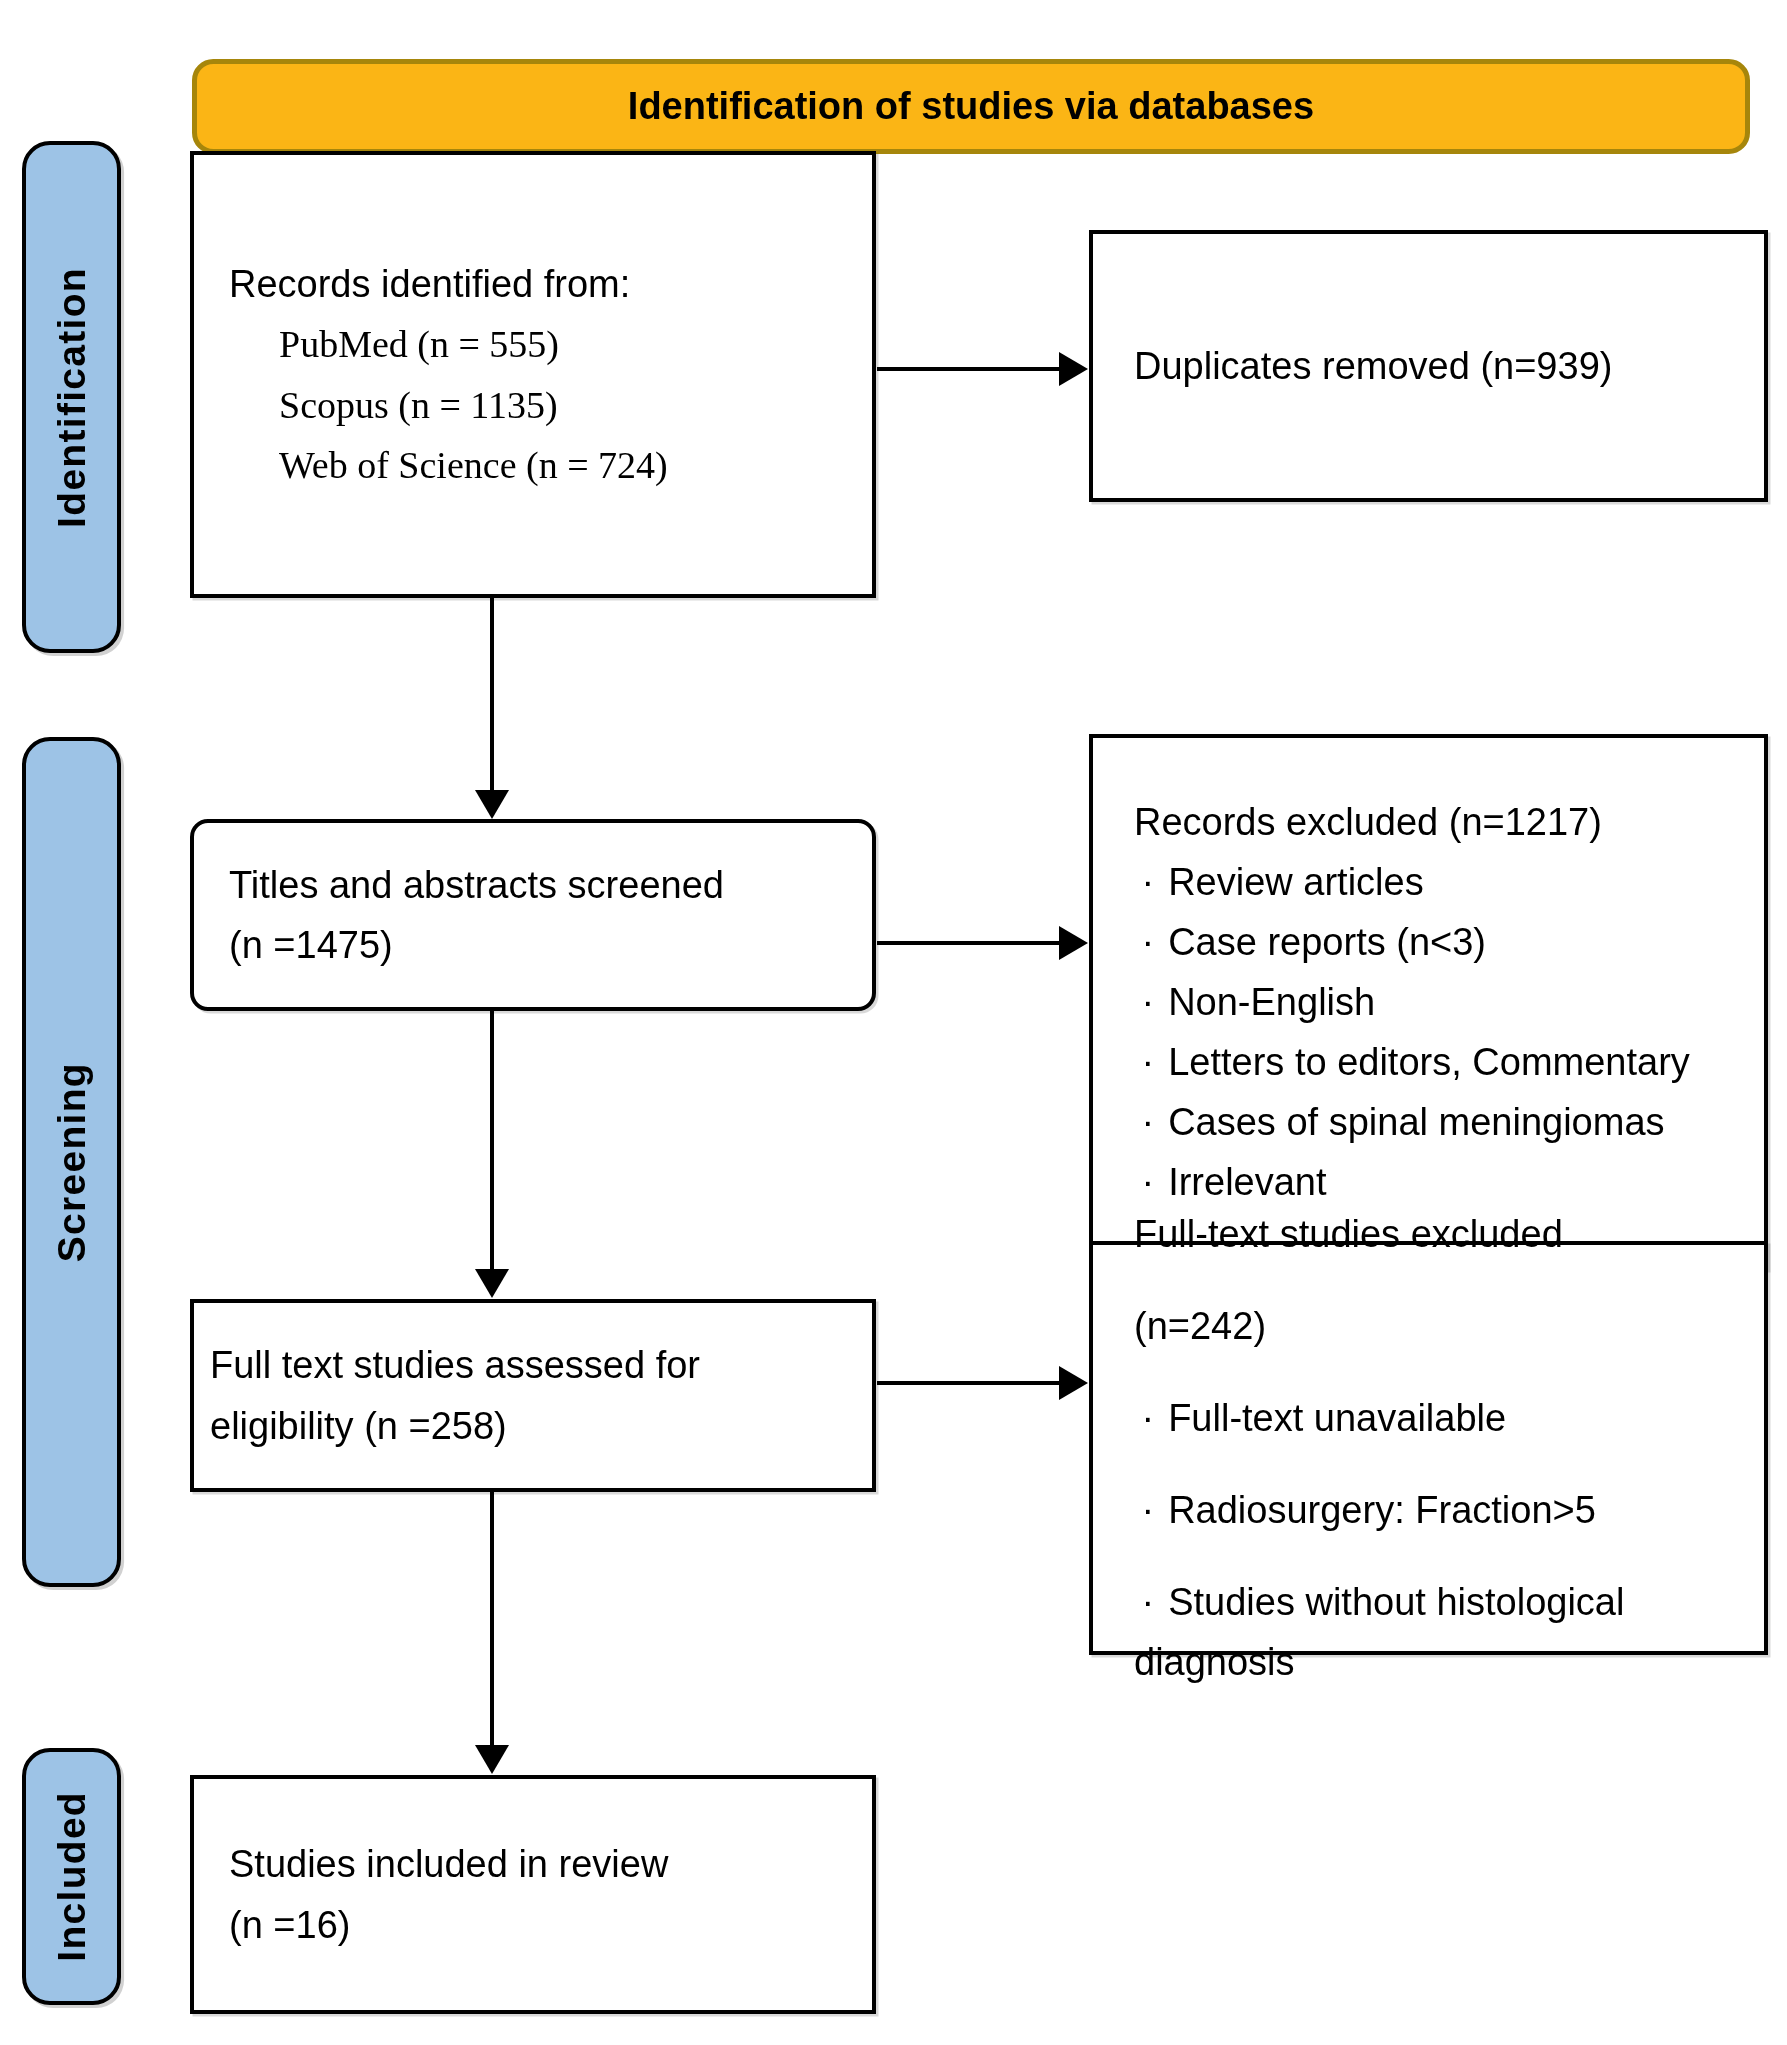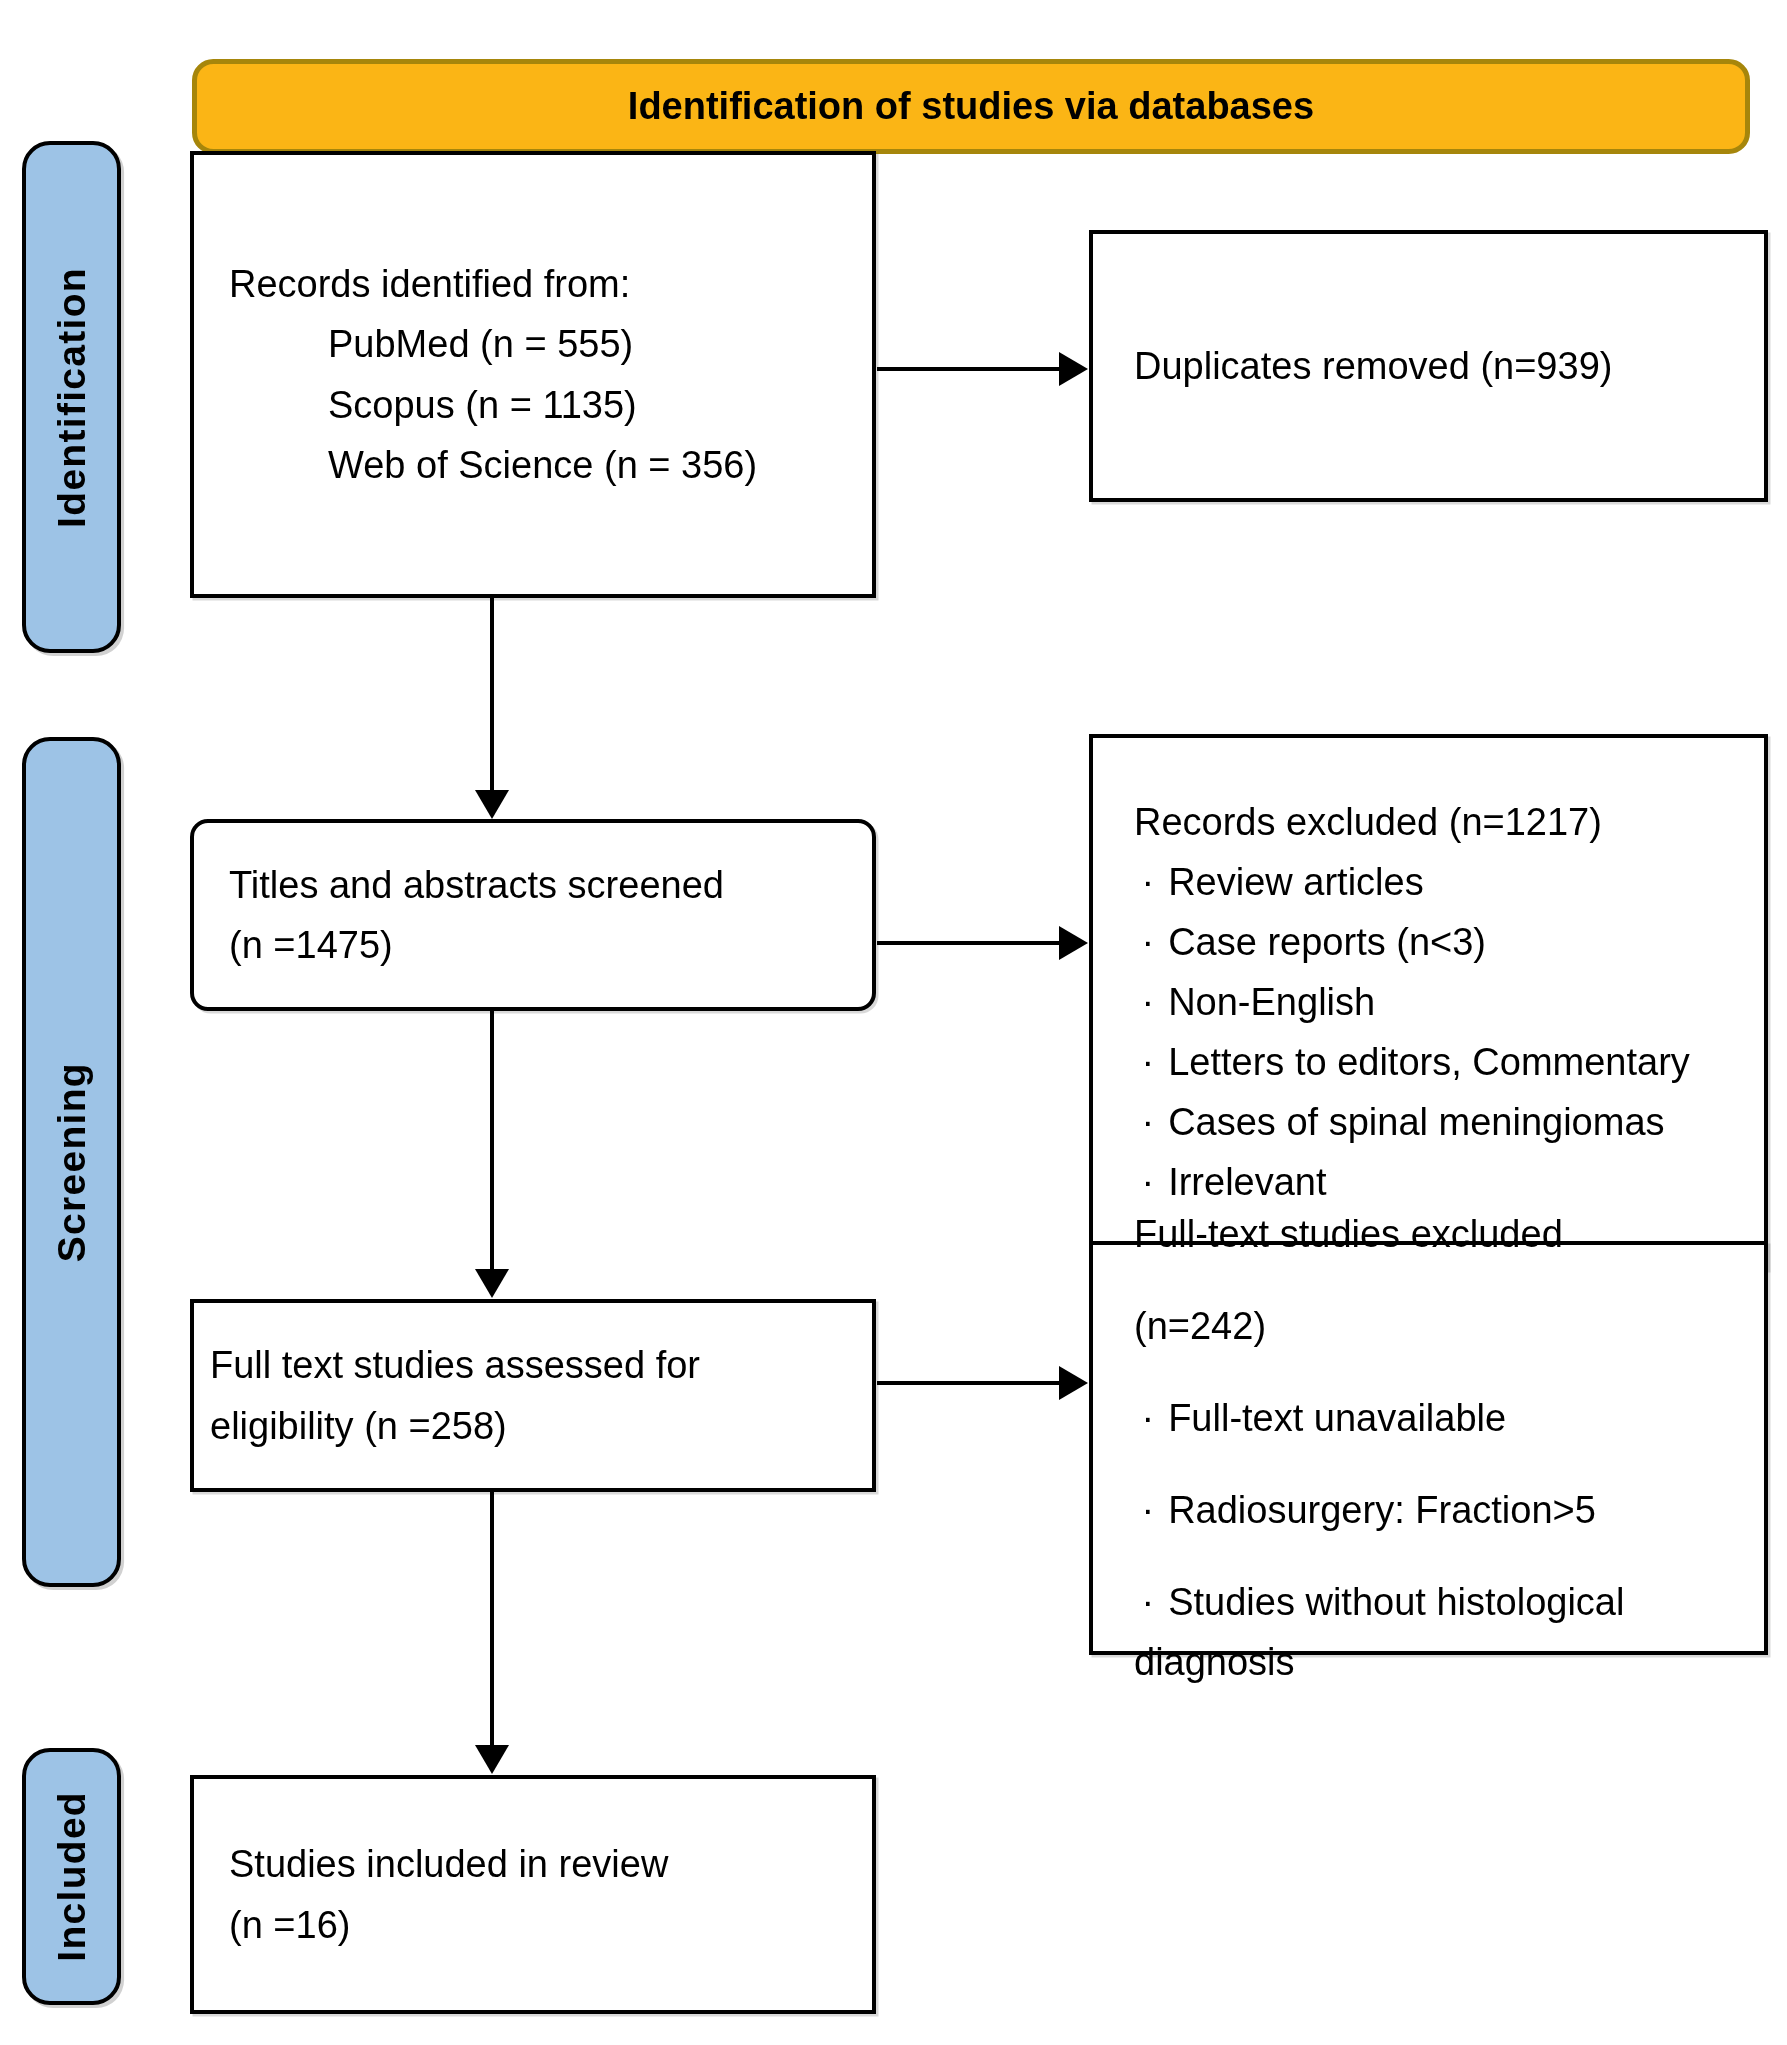--- a/index.html
+++ b/index.html
@@ -73,21 +73,21 @@
   .box-side  { left: 1089px; width: 679px; padding-left: 41px; }
 
   .box-records   { top: 151px;  height: 447px; }
   .box-dupes     { top: 230px;  height: 272px; }
   .box-titles    { top: 819px; height: 192px; border-radius: 18px; }
   .box-excl1     { top: 734px; height: 536px; }
   .box-fulltext  { top: 1299px; height: 193px; padding-left: 16px; }
   .box-excl2     { top: 1241px; height: 414px; gap: 32px; }
   .box-included  { top: 1775px; height: 239px; }
 
-  .indent { margin-left: 99px; }
+  .indent { margin-left: 50px; font-family: Liberation Serif, serif; }
   .bullet-line { text-indent: 7.5px; }
   .bullet-line .dot { margin-right: 14px; }
 
   
   .hline { position: absolute; height: 3.8px; background: #000; }
   .vline { position: absolute; width: 3.8px; background: #000; }
   .head-right {
     position: absolute; width: 0; height: 0;
     border-top: 17px solid transparent;
     border-bottom: 17px solid transparent;
@@ -116,21 +116,21 @@
     <span>Screening</span>
   </div>
   <div class="stage stage-included" id="stage-inc" style="background: rgb(157, 195, 230);">
     <span>Included</span>
   </div>
 
   <div class="box box-main box-records">
     <div>Records identified from:</div>
     <div class="indent">PubMed (n = 555)</div>
     <div class="indent">Scopus (n = 1135)</div>
-    <div class="indent">Web of Science (n = 356)</div>
+    <div class="indent">Web of Science (n = 724)</div>
   </div>
 
   <div class="box box-side box-dupes">
     <div>Duplicates removed (n=939)</div>
   </div>
 
   <div class="box box-main box-titles">
     <div>Titles and abstracts screened</div>
     <div>(n =1475)</div>
   </div>

